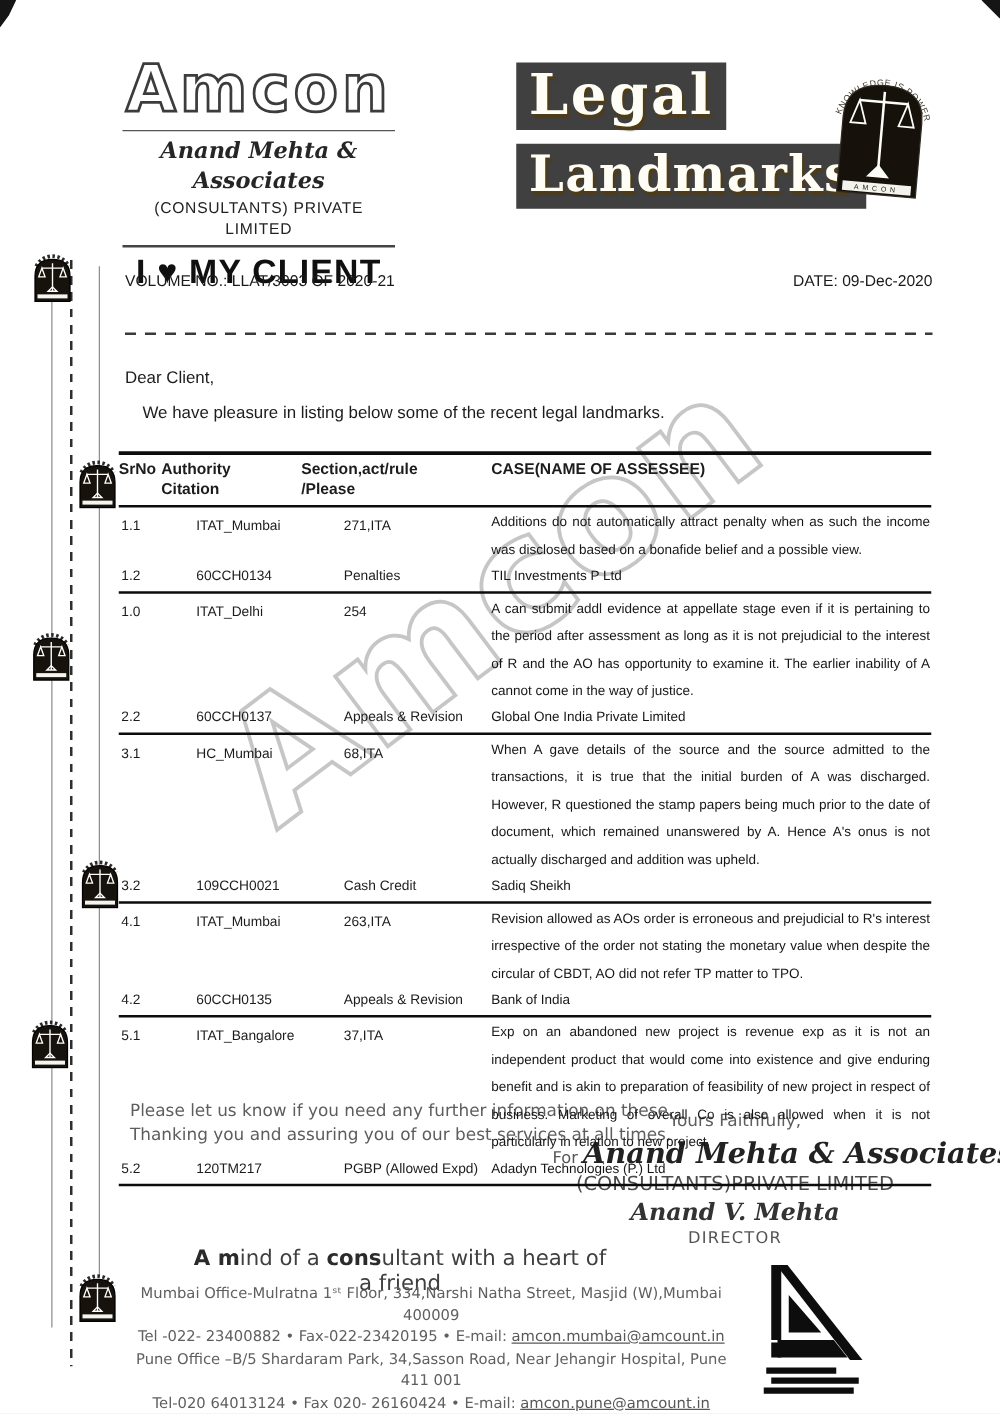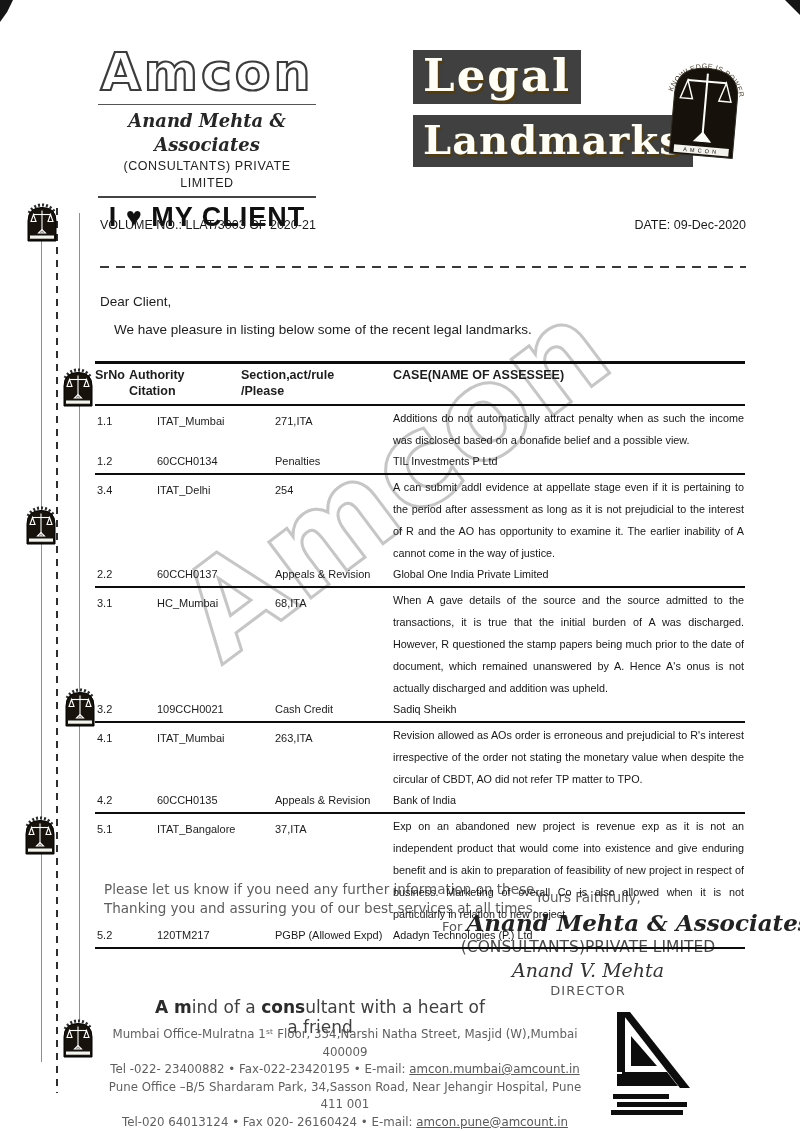--- a/index.html
+++ b/index.html
@@ -71,21 +71,21 @@
 
   
   .closing{position:absolute;left:104px;top:880px;font-family:"DejaVu Sans",sans-serif;
            font-size:13.5px;line-height:19px;color:#5d5d5d;}
   .sig{position:absolute;left:442px;top:889px;width:292px;text-align:center;}
   .sig-yours{font-family:"DejaVu Sans",sans-serif;font-size:13.5px;color:#5d5d5d;margin-bottom:4px;}
   .sig-company{white-space:nowrap;}
   .sig-for{font-family:"DejaVu Sans",sans-serif;font-size:13px;color:#555;}
   .sig-script{font-family:"DejaVu Serif",serif;font-style:italic;font-weight:bold;font-size:23px;color:#222;}
   .sig-type{font-family:"DejaVu Sans",sans-serif;font-size:15.5px;color:#4a4a4a;margin-top:2px;}
-  .sig-name{font-family:"DejaVu Serif",serif;font-style:italic;font-weight:normal;font-size:19px;color:#333;margin-top:3px;}
+  .sig-name{font-family:"DejaVu Serif",serif;font-style:italic;font-weight:bold;font-size:19px;color:#333;margin-top:3px;}
   .sig-role{font-family:"DejaVu Sans",sans-serif;font-size:13px;letter-spacing:1px;color:#555;margin-top:2px;}
 
   
   .tagline{position:absolute;left:150px;top:997px;width:340px;text-align:center;
            font-family:"DejaVu Sans",sans-serif;font-size:17px;color:#3f3f3f;}
   .tagline b{color:#2b2b2b;}
   .contact{position:absolute;left:108px;top:1026px;width:474px;text-align:center;
            font-family:"DejaVu Sans",sans-serif;font-size:11.8px;line-height:17.5px;color:#5f5f5f;}
   .contact a{color:#585858;text-decoration:underline;}
 
@@ -246,21 +246,21 @@
       <div class="trow trow-cite">
         <div class="td td-no">1.2</div>
         <div class="td td-auth">60CCH0134</div>
         <div class="td td-sec">Penalties</div>
         <div class="td td-ratio">TIL Investments P Ltd</div>
       </div>
     </div>
 
     <div class="tgroup">
       <div class="trow trow-main">
-        <div class="td td-no">3.4</div>
+        <div class="td td-no">1.0</div>
         <div class="td td-auth">ITAT_Delhi</div>
         <div class="td td-sec">254</div>
         <div class="td td-ratio">A can submit addl evidence at appellate stage even if it is pertaining to the period after assessment as long as it is not prejudicial to the interest of R and the AO has opportunity to examine it. The earlier inability of A cannot come in the way of justice.</div>
       </div>
       <div class="trow trow-cite">
         <div class="td td-no">2.2</div>
         <div class="td td-auth">60CCH0137</div>
         <div class="td td-sec">Appeals &amp; Revision</div>
         <div class="td td-ratio">Global One India Private Limited</div>
       </div>

